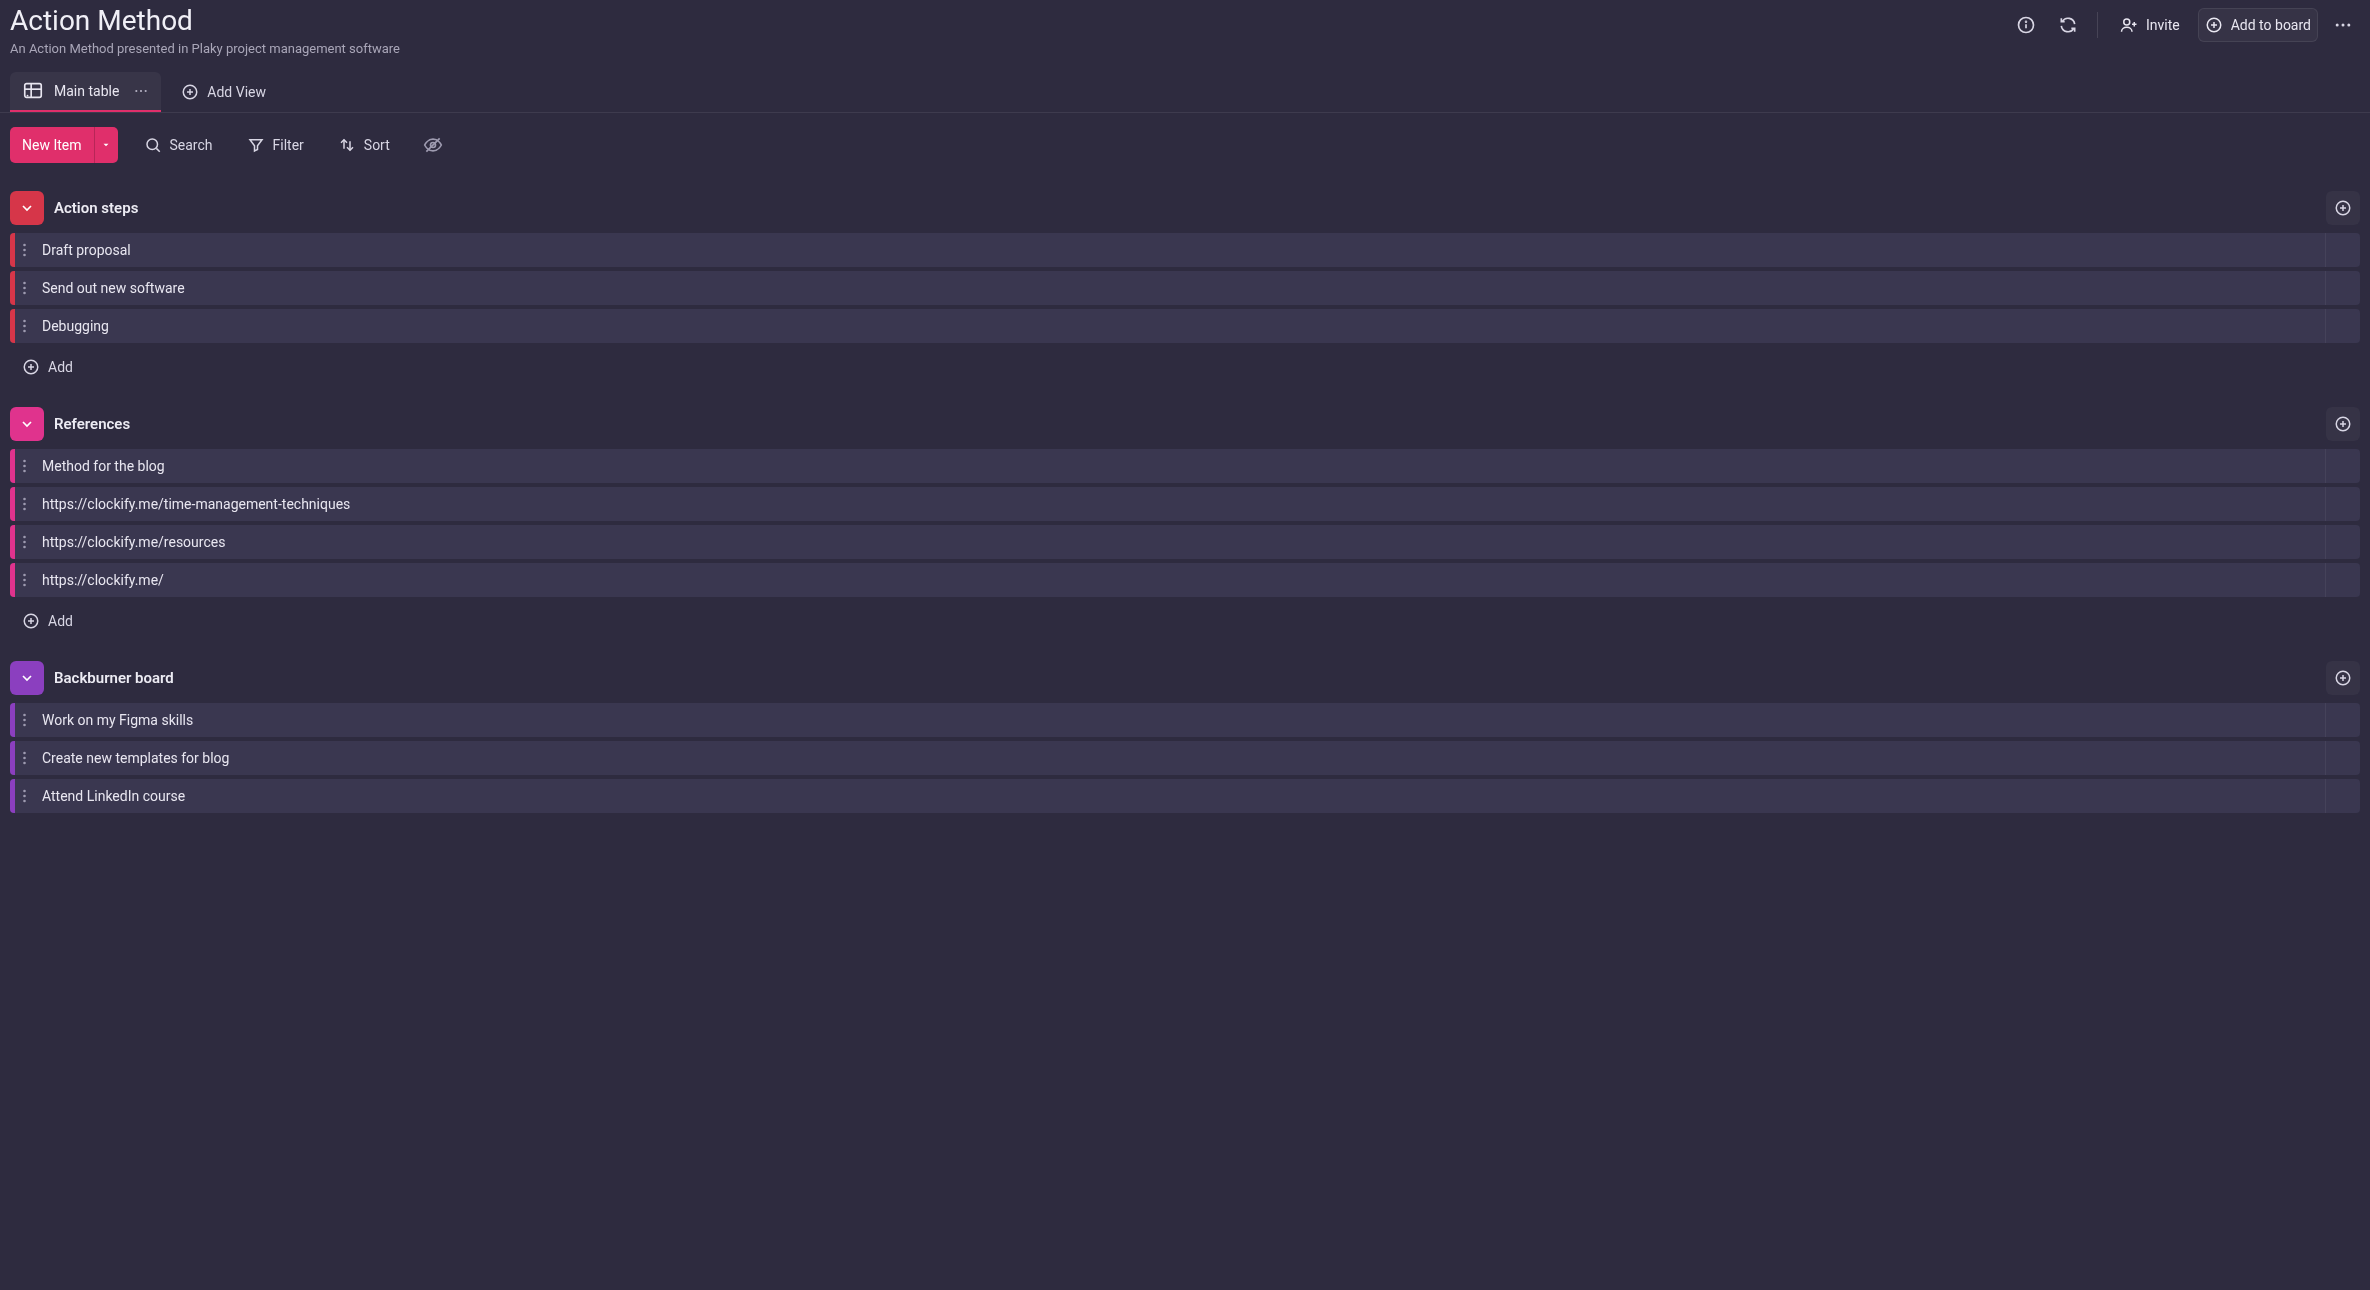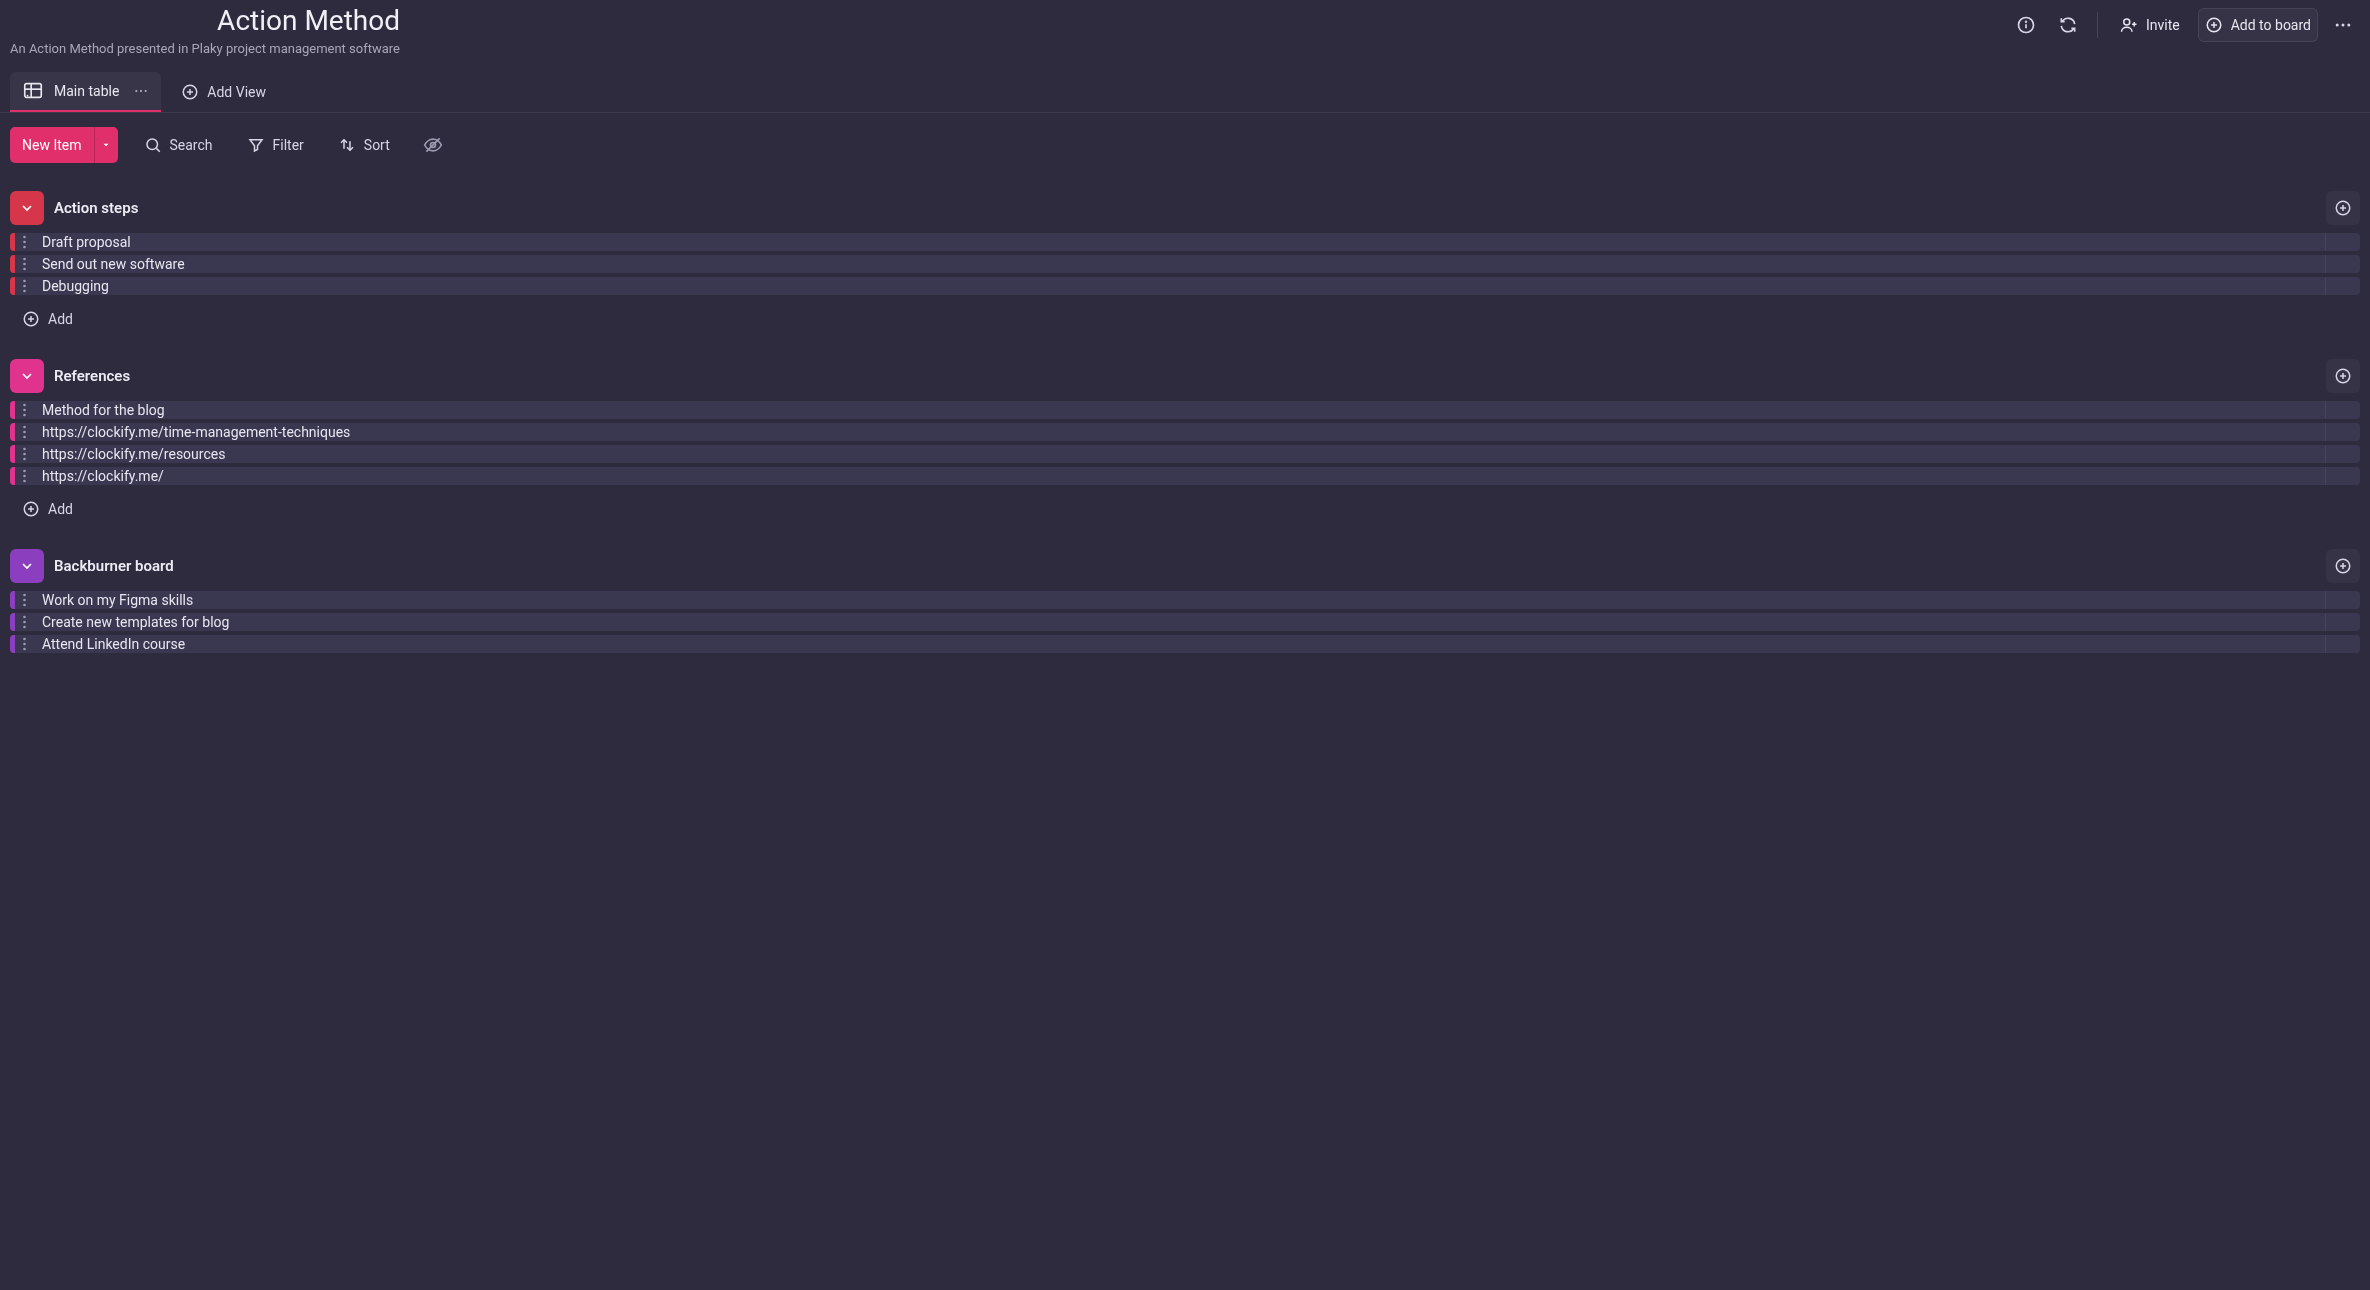--- a/index.html
+++ b/index.html
@@ -11,21 +11,20 @@
     font-size: 14px;
     overflow-x: hidden;
   }
 
   
   .header {
     display: flex;
     align-items: flex-start;
     justify-content: space-between;
     padding: 4px 10px 0 10px;
-    text-align: right;
   }
   .header-left { display: flex; flex-direction: column; gap: 4px; }
   .board-title {
     font-size: 28px;
     font-weight: 400;
     color: #f0eff6;
   }
   .board-subtitle {
     font-size: 13px;
     color: #a9a6b8;
@@ -181,21 +180,21 @@
     display: inline-flex; align-items: center; justify-content: center;
     border-radius: 6px;
     background: rgba(255,255,255,0.04);
     color: #d8d6e4;
     cursor: pointer;
   }
 
   .item-row {
     display: flex;
     align-items: center;
-    height: 18px;
+    height: 34px;
     background: #3a3750;
     border-radius: 4px;
     margin-bottom: 4px;
     position: relative;
     padding-left: 8px;
   }
   .item-row::before {
     content: "";
     position: absolute;
     left: 0; top: 0; bottom: 0;

